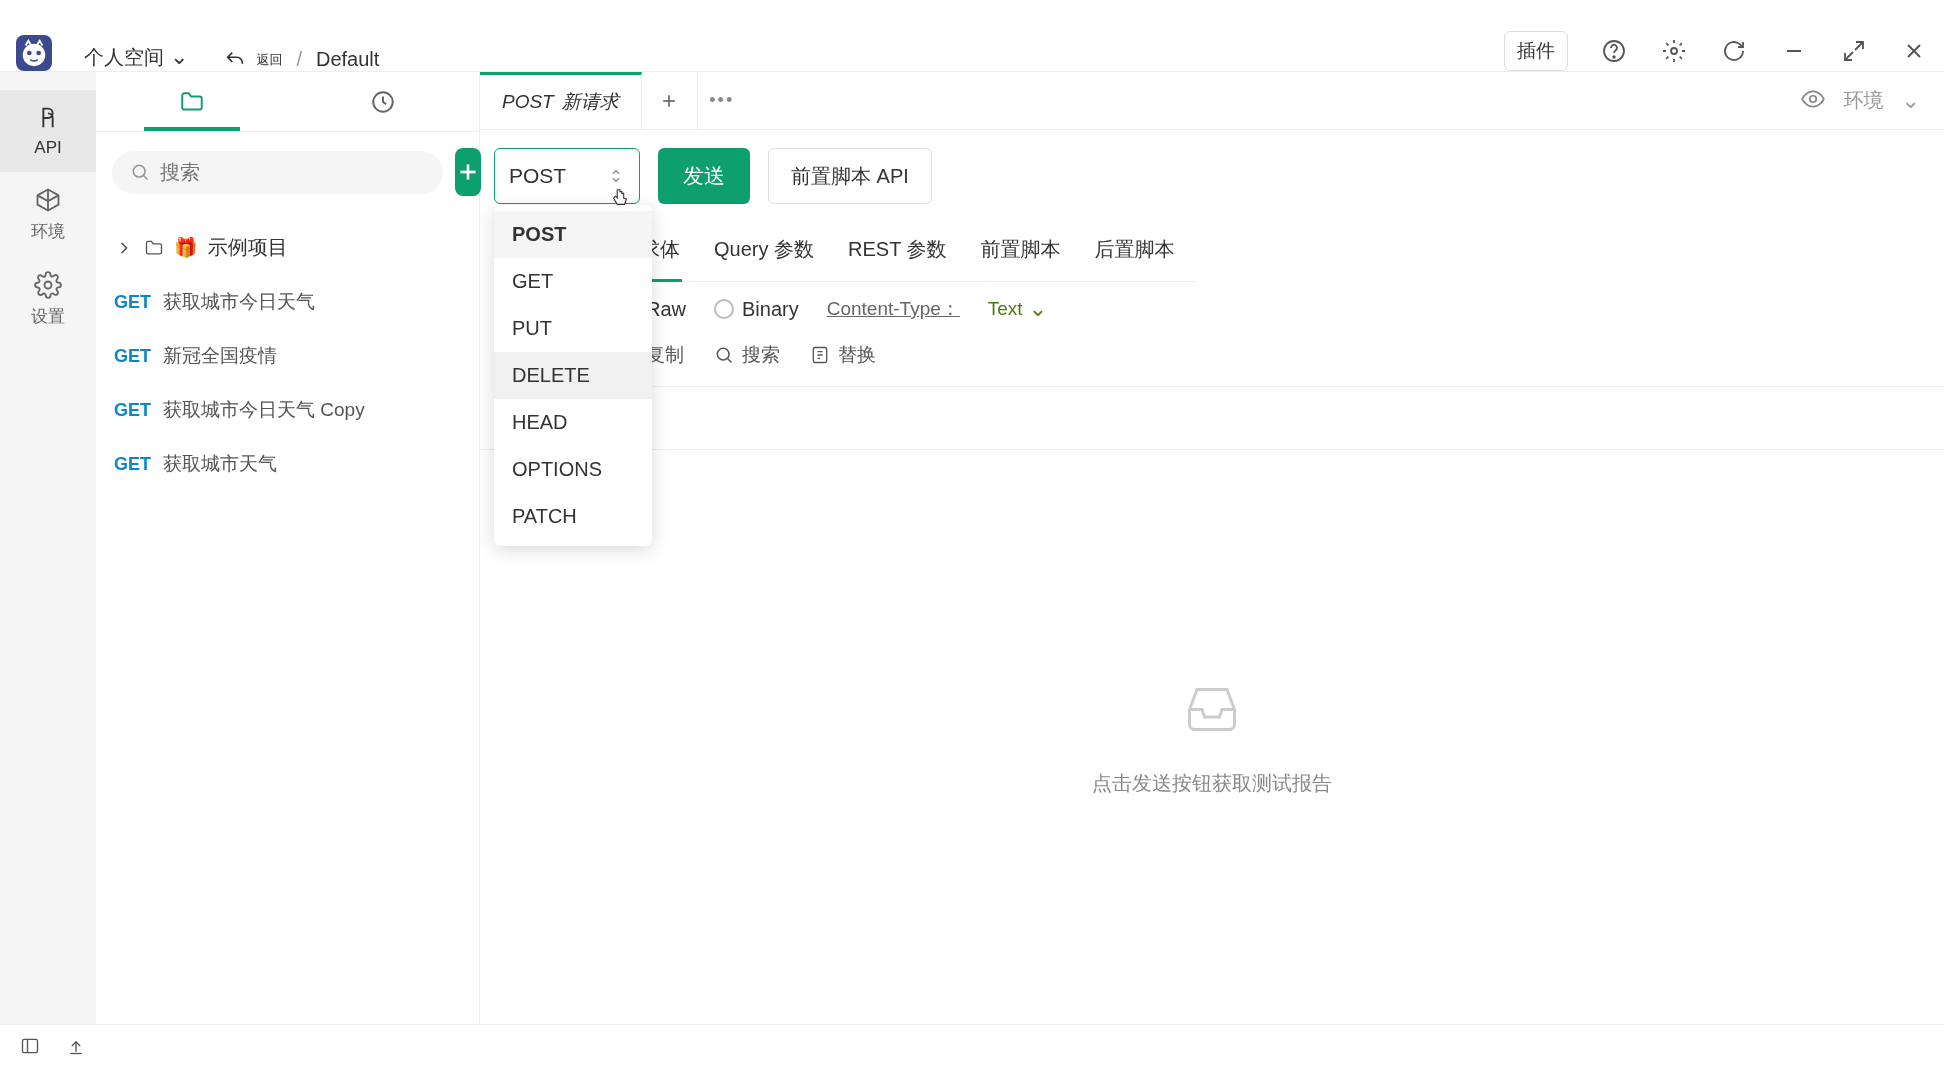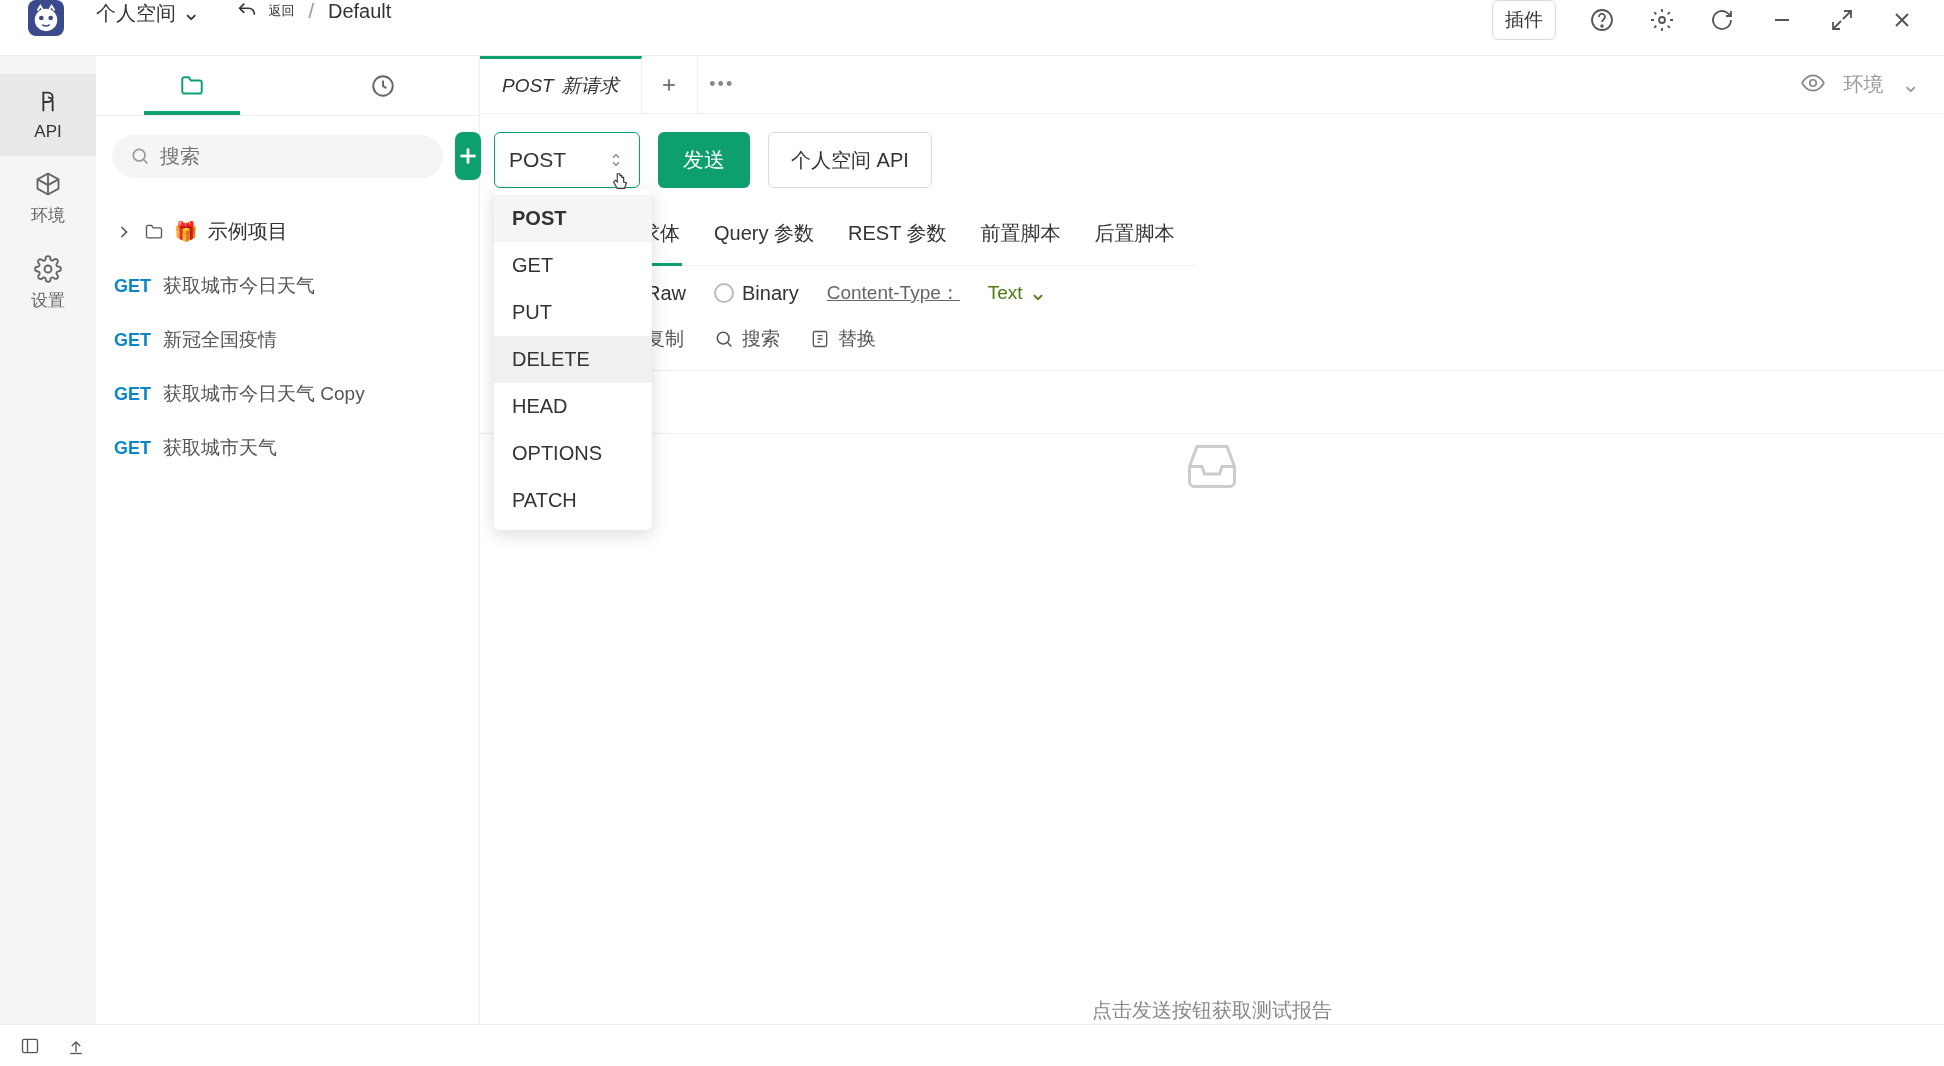--- a/index.html
+++ b/index.html
@@ -1,19 +1,19 @@
 <!DOCTYPE html>
 <html><head>
 <meta charset="utf-8">
 <style>
 * { box-sizing: border-box; margin: 0; padding: 0; font-family: -apple-system, BlinkMacSystemFont, "Segoe UI", "PingFang SC", "Microsoft YaHei", sans-serif; }
 body { background: #fff; width: 1944px; height: 1066px; overflow: hidden; display: flex; flex-direction: column; }
 
 
-.topbar { height: 56px; display: flex; align-items: flex-start; padding: 0 28px; border-bottom: 1px solid #eee; }
+.topbar { height: 72px; display: flex; align-items: flex-end; padding: 0 16px; border-bottom: 1px solid #eee; }
 .logo { width: 36px; height: 36px; border-radius: 8px; background: #3a4a8c; display: flex; align-items: center; justify-content: center; margin-right: 32px; }
 .logo svg { width: 30px; height: 30px; }
 .workspace { font-size: 20px; color: #333; display: flex; align-items: center; gap: 6px; cursor: pointer; }
 .back-group { display: flex; align-items: center; gap: 10px; margin-left: 36px; font-size: 13px; color: #333; cursor: pointer; }
 .crumb-sep { margin: 0 14px; color: #999; font-size: 20px; }
 .crumb { font-size: 20px; color: #333; }
 .topbar-right { margin-left: auto; display: flex; align-items: center; gap: 32px; }
 .plugin-btn { font-size: 19px; color: #333; padding: 6px 12px; border: 1px solid #ddd; border-radius: 6px; cursor: pointer; }
 .icon-btn { width: 28px; height: 28px; display: flex; align-items: center; justify-content: center; color: #555; cursor: pointer; }
 .icon-btn svg { width: 24px; height: 24px; }
@@ -94,21 +94,21 @@
 
 
 .body-toolbar { display: flex; gap: 30px; padding: 10px 18px 18px; margin-left: 120px; border-bottom: 1px solid #eee; }
 .tool-btn { display: flex; align-items: center; gap: 8px; font-size: 19px; color: #555; cursor: pointer; }
 .tool-btn svg { width: 20px; height: 20px; }
 
 
 .resp-tabs { display: flex; padding: 18px 18px 0; border-bottom: 1px solid #eee; }
 .resp-tab { padding: 0 4px 16px; font-size: 21px; color: #333; cursor: pointer; position: relative; }
 .resp-tab.active::after { content: ""; position: absolute; left: 0; right: 0; bottom: -1px; height: 4px; background: #0e9f6e; }
-.resp-empty { flex: 1; display: flex; flex-direction: column; align-items: center; justify-content: space-between; color: #999; gap: 33px; }
+.resp-empty { flex: 1; display: flex; flex-direction: column; align-items: center; justify-content: center; color: #999; gap: 33px; }
 .resp-empty svg { width: 80px; height: 60px; color: #ccc; }
 .resp-empty-text { font-size: 20px; color: #888; }
 
 
 .bottombar { height: 42px; border-top: 1px solid #eee; display: flex; align-items: center; padding: 0 16px; gap: 18px; }
 .bottombar .icon-btn svg { width: 20px; height: 20px; }
 
 .chev-down::before { content: "⌄"; font-size: 22px; line-height: 1; }
 </style>
 </head>
@@ -303,21 +303,21 @@
           <div class="method-option selected">POST</div>
           <div class="method-option">GET</div>
           <div class="method-option">PUT</div>
           <div class="method-option" style="background:#f0f0f0">DELETE</div>
           <div class="method-option">HEAD</div>
           <div class="method-option">OPTIONS</div>
           <div class="method-option">PATCH</div>
         </div>
       </div>
       <button class="send-btn">发送</button>
-      <button class="save-btn">个人空间 API</button>
+      <button class="save-btn">前置脚本 API</button>
     </div>
 
     <div class="req-tabs-row">
       <div class="req-tabs">
         <div class="req-tab active">请求体</div>
         <div class="req-tab">Query 参数</div>
         <div class="req-tab">REST 参数</div>
         <div class="req-tab">前置脚本</div>
         <div class="req-tab">后置脚本</div>
       </div>

